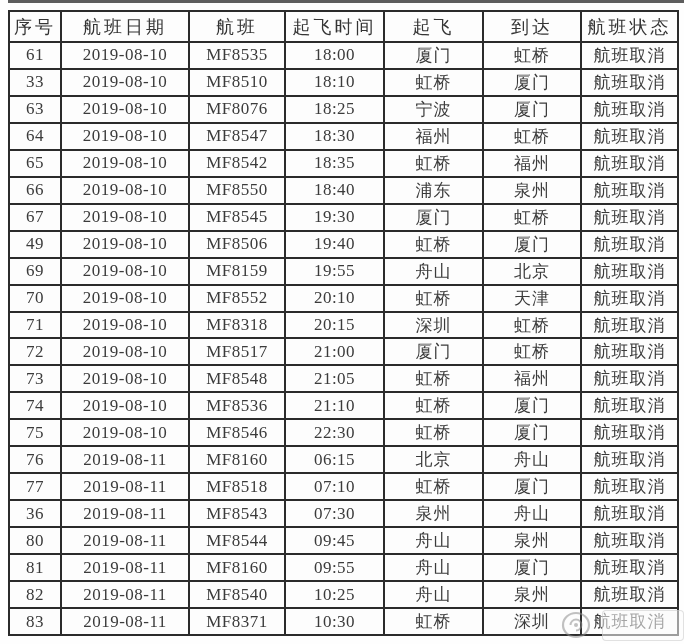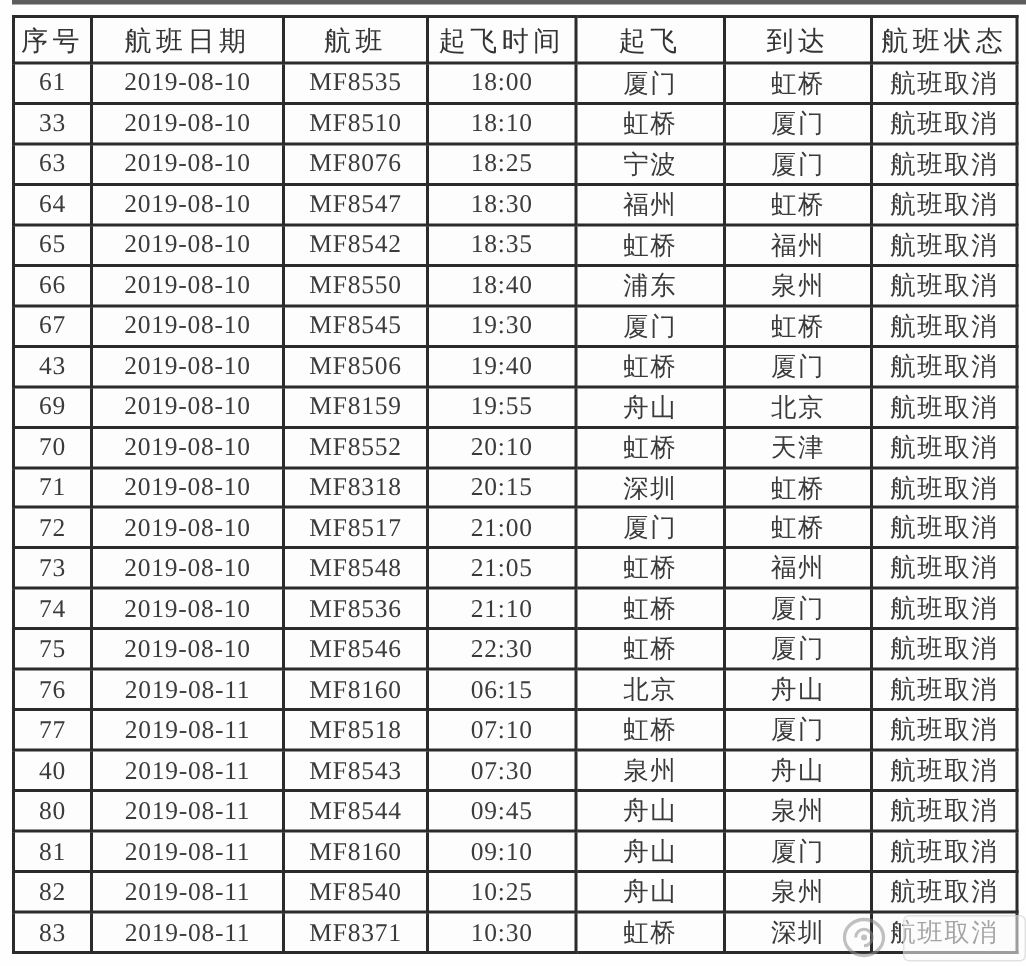--- a/index.html
+++ b/index.html
@@ -171,21 +171,21 @@
         <tr>
           <td class="num">67</td>
           <td class="date">2019-08-10</td>
           <td class="flt">MF8545</td>
           <td class="time">19:30</td>
           <td class="cn">厦门</td>
           <td class="cn">虹桥</td>
           <td class="cn">航班取消</td>
         </tr>
         <tr>
-          <td class="num">43</td>
+          <td class="num">49</td>
           <td class="date">2019-08-10</td>
           <td class="flt">MF8506</td>
           <td class="time">19:40</td>
           <td class="cn">虹桥</td>
           <td class="cn">厦门</td>
           <td class="cn">航班取消</td>
         </tr>
         <tr>
           <td class="num">69</td>
           <td class="date">2019-08-10</td>
@@ -261,42 +261,42 @@
         <tr>
           <td class="num">77</td>
           <td class="date">2019-08-11</td>
           <td class="flt">MF8518</td>
           <td class="time">07:10</td>
           <td class="cn">虹桥</td>
           <td class="cn">厦门</td>
           <td class="cn">航班取消</td>
         </tr>
         <tr>
-          <td class="num">40</td>
+          <td class="num">36</td>
           <td class="date">2019-08-11</td>
           <td class="flt">MF8543</td>
           <td class="time">07:30</td>
           <td class="cn">泉州</td>
           <td class="cn">舟山</td>
           <td class="cn">航班取消</td>
         </tr>
         <tr>
           <td class="num">80</td>
           <td class="date">2019-08-11</td>
           <td class="flt">MF8544</td>
           <td class="time">09:45</td>
           <td class="cn">舟山</td>
           <td class="cn">泉州</td>
           <td class="cn">航班取消</td>
         </tr>
         <tr>
           <td class="num">81</td>
           <td class="date">2019-08-11</td>
           <td class="flt">MF8160</td>
-          <td class="time">09:10</td>
+          <td class="time">09:55</td>
           <td class="cn">舟山</td>
           <td class="cn">厦门</td>
           <td class="cn">航班取消</td>
         </tr>
         <tr>
           <td class="num">82</td>
           <td class="date">2019-08-11</td>
           <td class="flt">MF8540</td>
           <td class="time">10:25</td>
           <td class="cn">舟山</td>

